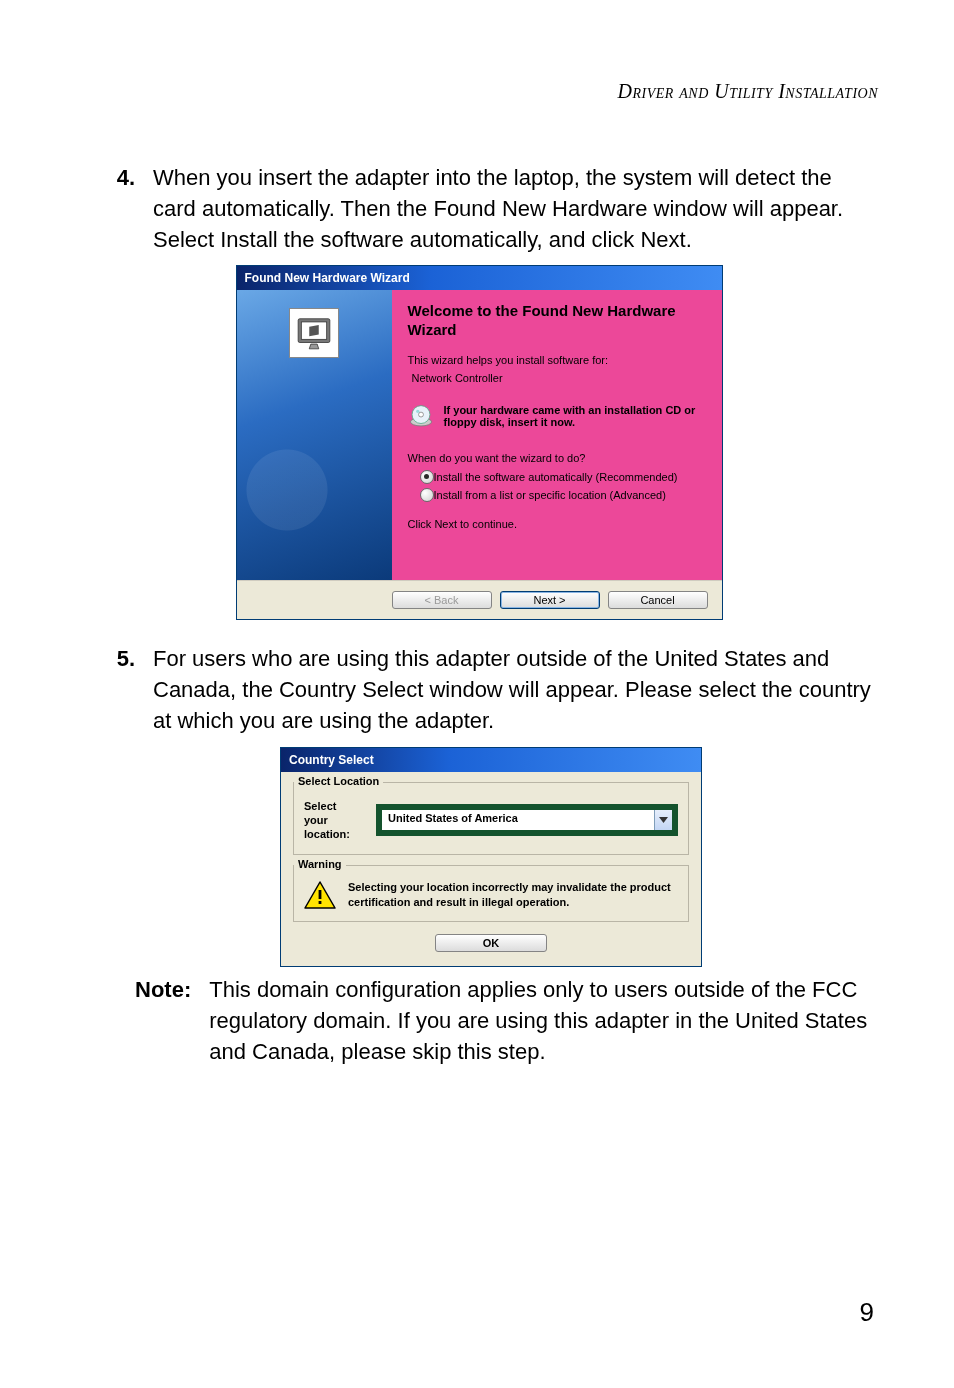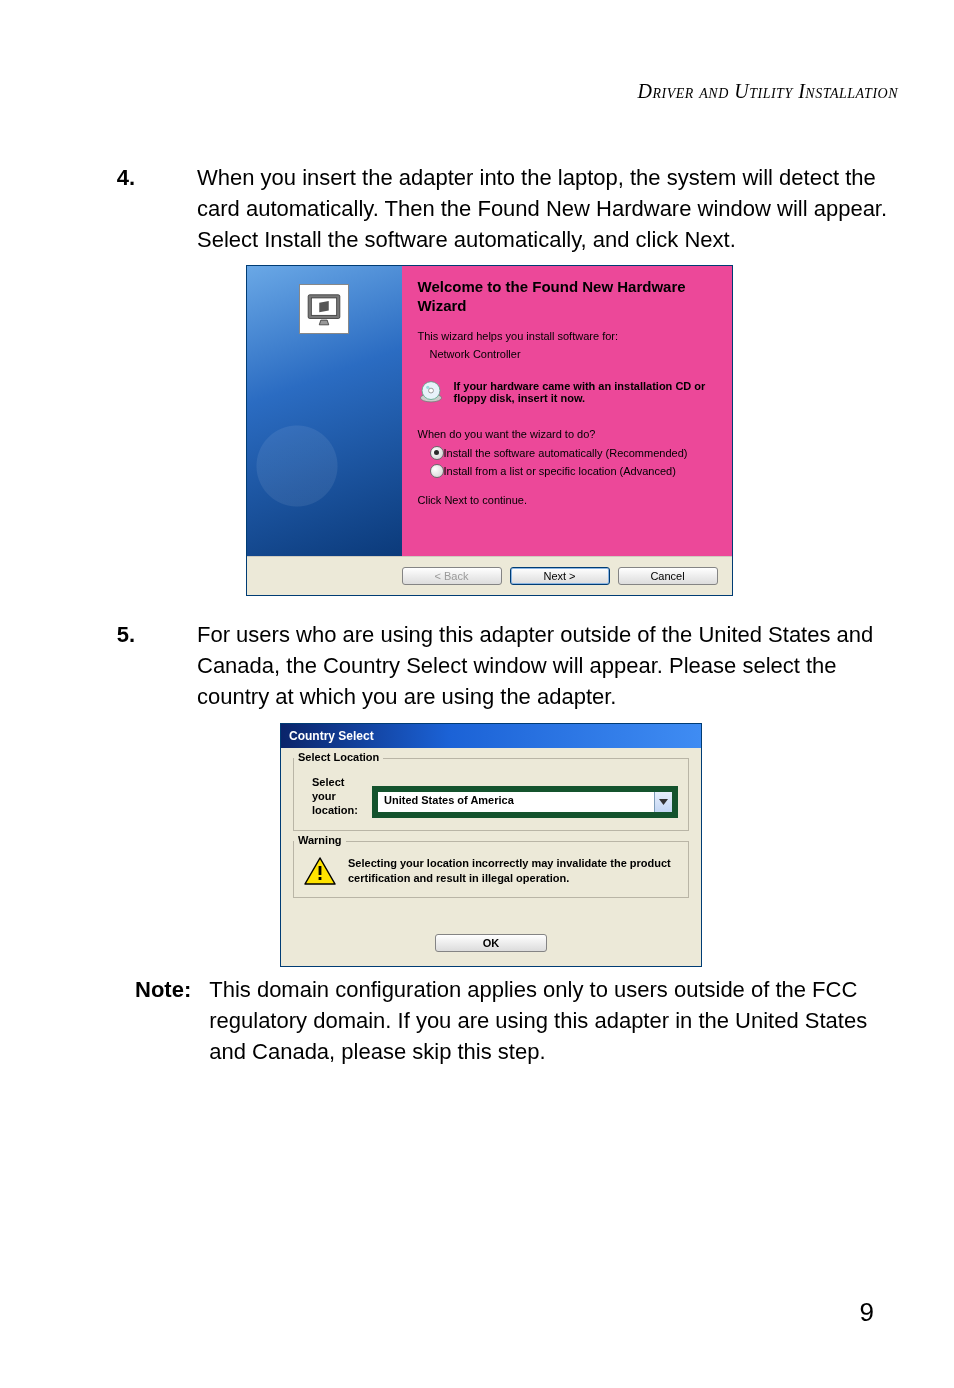--- a/index.html
+++ b/index.html
@@ -5,21 +5,21 @@
   body {
     margin: 0;
     padding: 0;
     background: #fff;
     font-family: Arial, Helvetica, sans-serif;
     width: 954px;
     height: 1388px;
     position: relative;
   }
   .page {
-    padding: 80px 56px 40px 80px;
+    padding: 80px 76px 40px 80px;
     box-sizing: border-box;
     width: 100%;
     height: 100%;
     position: relative;
   }
   .header {
     text-align: right;
     font-style: italic;
     font-variant: small-caps;
     font-size: 20px;
@@ -36,21 +36,20 @@
   }
   .step-num {
     width: 55px;
     text-align: right;
     font-weight: bold;
     flex-shrink: 0;
     padding-right: 18px;
   }
   .step-text {
     flex: 1;
-    margin-left: 44px;
   }
   .note-row {
     display: flex;
     font-size: 22px;
     line-height: 1.4;
     margin-top: 8px;
     margin-left: 55px;
   }
   .note-label {
     font-weight: bold;
@@ -126,21 +125,21 @@
   .wizard-welcome {
     font-size: 15px;
     font-weight: bold;
     margin-bottom: 14px;
     line-height: 1.25;
   }
   .wizard-line {
     margin: 6px 0;
   }
   .wizard-indent {
-    margin: 4px 0 20px 12px;
+    margin: 4px 0 20px 4px;
   }
   .cd-note {
     display: flex;
     align-items: flex-start;
     gap: 10px;
     margin: 20px 0 22px 0;
     font-weight: bold;
   }
   .cd-icon {
     width: 26px;
@@ -223,24 +222,23 @@
     position: absolute;
     top: -8px;
     left: 0;
     background: #ece9d8;
     padding: 0 4px;
     font-weight: bold;
     font-size: 11px;
   }
   .select-row {
     display: flex;
-    align-items: flex-end;
-    gap: 2px;
+    align-items: center;
+    gap: 14px;
     margin-top: 6px;
-    margin-left: 8px;
   }
   .select-label {
     font-weight: bold;
     width: 58px;
     line-height: 1.3;
   }
   .dropdown {
     flex: 1;
     display: flex;
     align-items: stretch;
@@ -289,20 +287,21 @@
 <div class="page">
 
   <div class="header">Driver and Utility Installation</div>
 
   <div class="step">
     <div class="step-num">4.</div>
     <div class="step-text">When you insert the adapter into the laptop, the system will detect the card automatically. Then the Found New Hardware window will appear. Select Install the software automatically, and click Next.</div>
   </div>
 
   <div class="wizard">
+    <div class="wizard-titlebar">Found New Hardware Wizard</div>
     <div class="wizard-body">
       <div class="wizard-side">
         <div class="wizard-side-inner"></div>
         <div class="wizard-icon">
           <svg width="38" height="38" viewBox="0 0 48 48">
             <rect x="4" y="6" width="40" height="30" rx="2" fill="#777" stroke="#333"></rect>
             <rect x="8" y="10" width="32" height="22" fill="#fff" stroke="#333"></rect>
             <path d="M18 16 L30 14 L30 26 L18 28 Z" fill="#555"></path>
             <path d="M20 38 L28 38 L30 44 L18 44 Z" fill="#999" stroke="#333"></path>
           </svg>
@@ -377,21 +376,21 @@
             <path d="M16 1 L31 27 L1 27 Z" fill="#ffe300" stroke="#000" stroke-width="1.5" stroke-linejoin="round"></path>
             <rect x="14.6" y="9" width="2.8" height="9" fill="#000"></rect>
             <rect x="14.6" y="20" width="2.8" height="3" fill="#000"></rect>
           </svg>
         </div>
         <div class="warn-text">Selecting your location incorrectly may invalidate the product certification and result in illegal operation.</div>
       </div>
     </div>
 
     <div class="country-ok">
-      <div class="xp-btn" style="min-width:90px;font-weight:bold;margin-top:24px;">OK</div>
+      <div class="xp-btn" style="min-width:90px;font-weight:bold;">OK</div>
     </div>
   </div>
 
   <div class="note-row">
     <div class="note-label">Note:</div>
     <div class="note-text">This domain configuration applies only to users outside of the FCC regulatory domain. If you are using this adapter in the United States and Canada, please skip this step.</div>
   </div>
 
   <div class="page-num">9</div>
 

